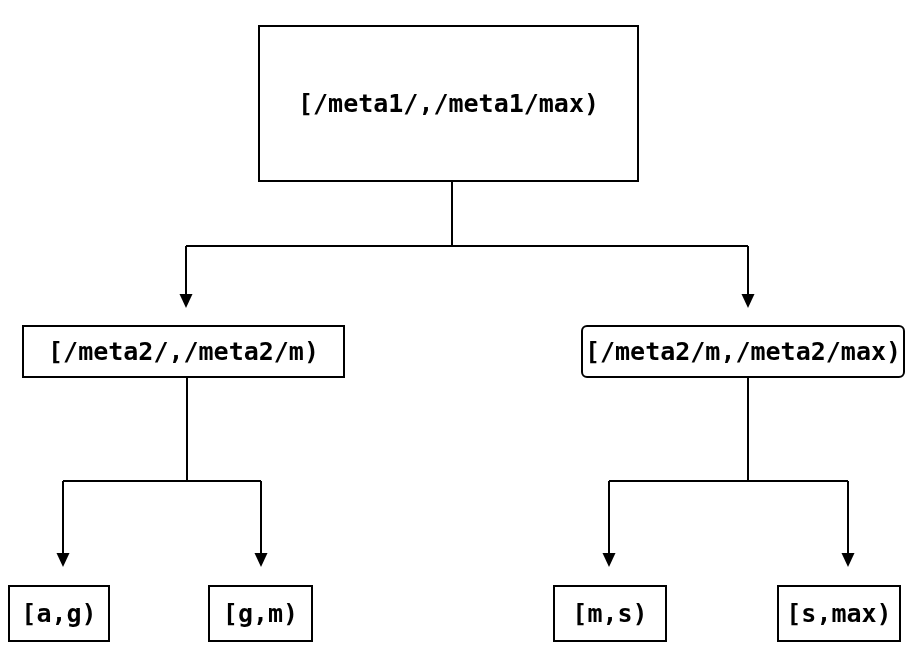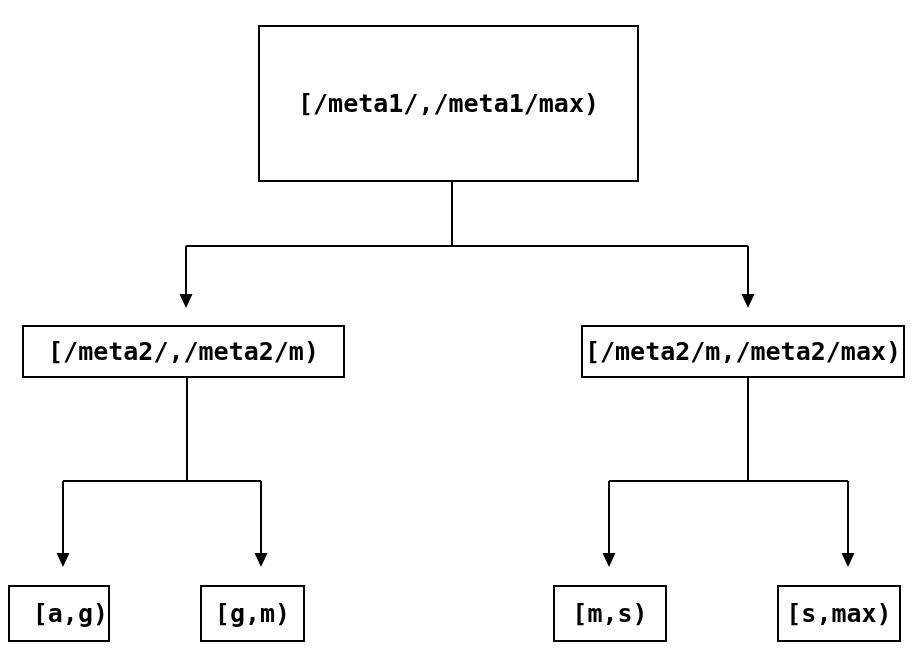--- a/index.html
+++ b/index.html
@@ -40,23 +40,23 @@
     color: #000000;
     display: flex;
     align-items: center;
     justify-content: center;
     font-size: 25px;
     font-weight: bold;
     white-space: nowrap;
   }
   .node-root  { left: 258px; top: 14px;  width: 381px; height: 157px; margin-top: 11px; }
   .node-left  { left: 22px;  top: 325px; width: 323px; height: 53px;  }
-  .node-right { left: 581px; top: 325px; width: 324px; height: 53px;  }
-  .node-leaf-ag   { left: 8px;   top: 585px; width: 102px; height: 57px; justify-content: flex-end; }
-  .node-leaf-gm   { left: 200px; top: 585px; width: 105px; height: 57px; }
+  .node-right { left: 581px; top: 325px; width: 324px; height: 53px; border-radius: 6px;  }
+  .node-leaf-ag   { left: 8px;   top: 585px; width: 102px; height: 57px; }
+  .node-leaf-gm   { left: 208px; top: 585px; width: 105px; height: 57px; }
   .node-leaf-ms   { left: 553px; top: 585px; width: 114px;  height: 57px; }
   .node-leaf-smax { left: 777px; top: 585px; width: 124px; height: 57px; }
 </style>
 </head>
 <body>
 
 <div class="canvas">
 
   <svg class="edges" viewBox="0 0 912 652" xmlns="http://www.w3.org/2000/svg">
 

